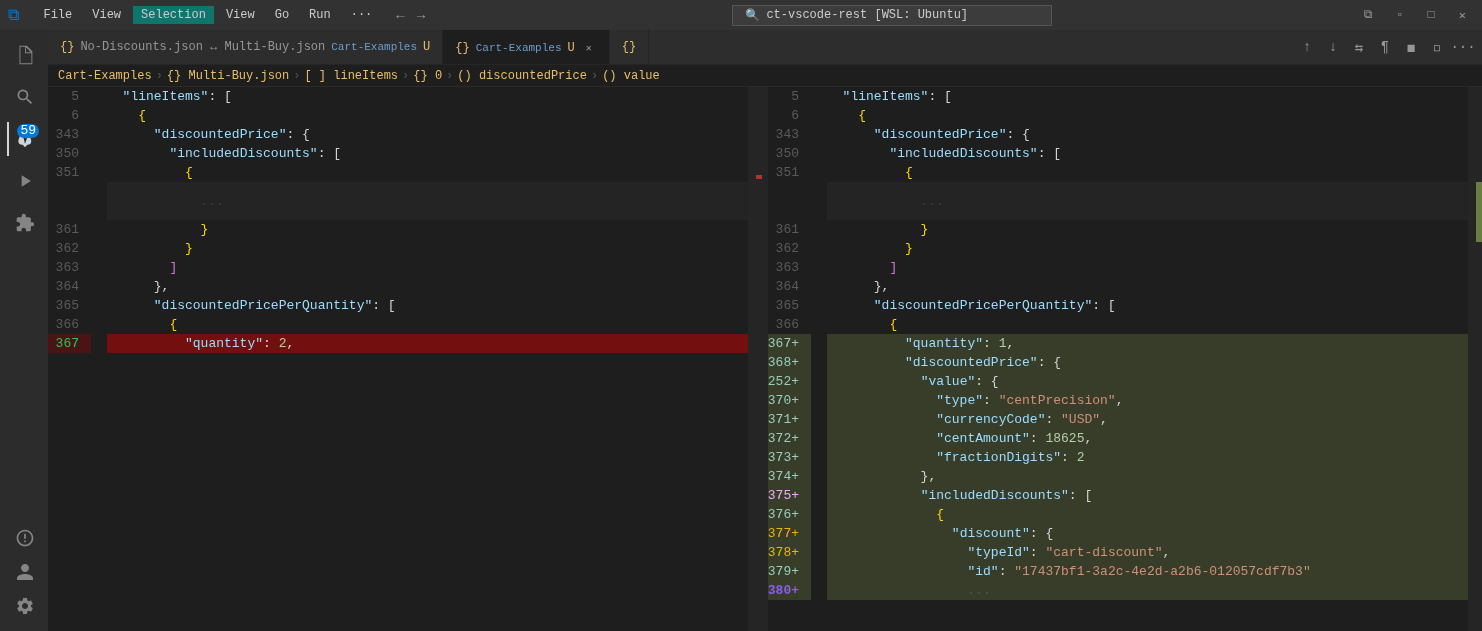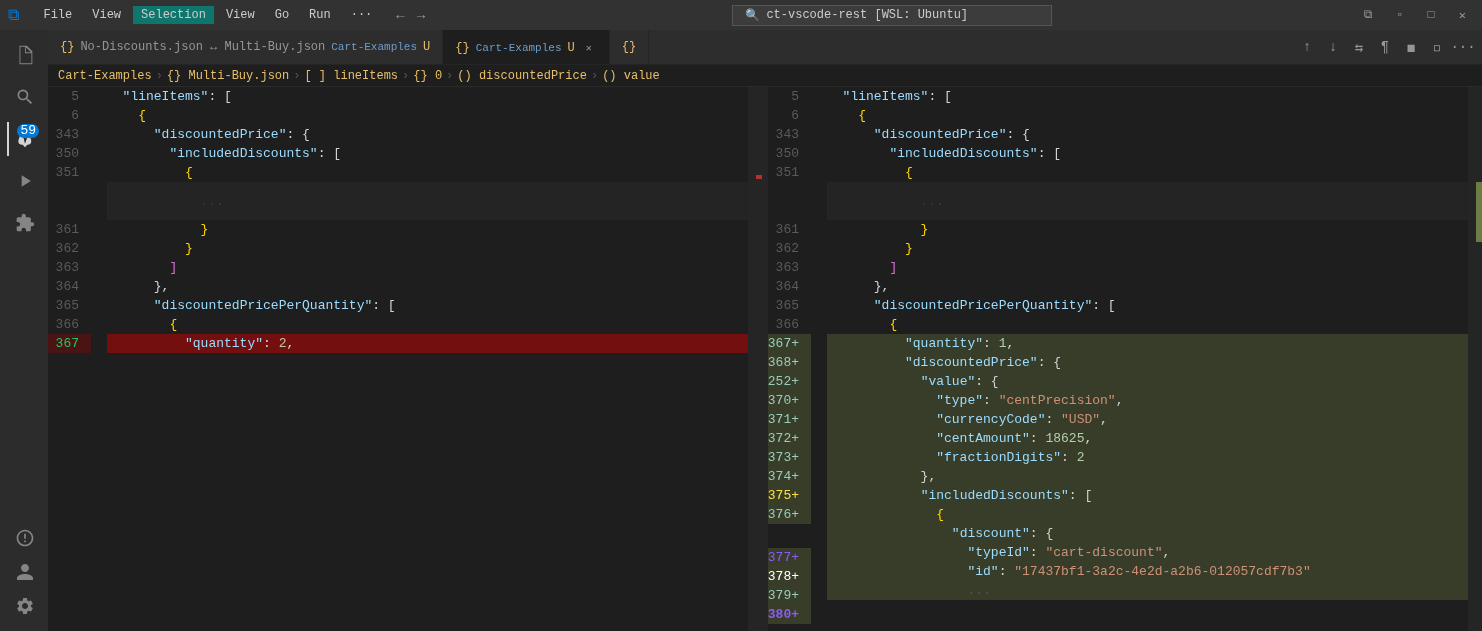--- a/index.html
+++ b/index.html
@@ -504,24 +504,24 @@
               <div class="line-num">365</div>
               <div class="line-num">366</div>
               <div class="line-num" style="background:rgba(155,185,85,0.2); color:#9cb;">367+</div>
               <div class="line-num" style="background:rgba(155,185,85,0.2); color:#9cb;">368+</div>
               <div class="line-num" style="background:rgba(155,185,85,0.2); color:#9cb;">252+</div>
               <div class="line-num" style="background:rgba(155,185,85,0.2); color:#9cb;padding-left:24px;">370+</div>
               <div class="line-num" style="background:rgba(155,185,85,0.2); color:#9cb;">371+</div>
               <div class="line-num" style="background:rgba(155,185,85,0.2); color:#9cb;">372+</div>
               <div class="line-num" style="background:rgba(155,185,85,0.2); color:#9cb;">373+</div>
               <div class="line-num" style="background:rgba(155,185,85,0.2); color:#9cb;">374+</div>
-              <div class="line-num" style="background:rgba(155,185,85,0.2); color:#fde047;">375+</div>
+              <div class="line-num" style="background:rgba(155,185,85,0.2); color:#f0abfc;">375+</div>
               <div class="line-num" style="background:rgba(155,185,85,0.2); color:#9cb;">376+</div>
-              <div class="line-num" style="background:rgba(155,185,85,0.2); color:#8b5cf6;margin-top:24px;">377+</div>
-              <div class="line-num" style="background:rgba(155,185,85,0.2); color:#ffffff;text-align:right;">378+</div>
+              <div class="line-num" style="background:rgba(155,185,85,0.2); color:#eab308;">377+</div>
+              <div class="line-num" style="background:rgba(155,185,85,0.2); color:#eab308;text-align:right;">378+</div>
               <div class="line-num" style="background:rgba(155,185,85,0.2); color:#9cb;text-align:right;">379+</div>
               <div class="line-num" style="background:rgba(155,185,85,0.2); color:#8b5cf6;font-weight:bold;">380+</div>
             </div>
             <div class="code-lines">
               <div class="line"><span>&nbsp;&nbsp;</span><span class="s-key">"lineItems"</span><span class="s-punct">: [</span></div>
               <div class="line"><span style="color:#ffd700">&nbsp;&nbsp;&nbsp;&nbsp;{</span></div>
               <div class="line"><span>&nbsp;&nbsp;&nbsp;&nbsp;&nbsp;&nbsp;</span><span class="s-key">"discountedPrice"</span><span class="s-punct">: {</span></div>
               <div class="line"><span>&nbsp;&nbsp;&nbsp;&nbsp;&nbsp;&nbsp;&nbsp;&nbsp;</span><span class="s-key">"includedDiscounts"</span><span class="s-punct">: [</span></div>
               <div class="line"><span style="color:#ffd700">&nbsp;&nbsp;&nbsp;&nbsp;&nbsp;&nbsp;&nbsp;&nbsp;&nbsp;&nbsp;{</span></div>
               <div class="line" style="height:38px; background:#2a2a2a; opacity:0.5;"><span style="color:#555;">&nbsp;&nbsp;&nbsp;&nbsp;&nbsp;&nbsp;&nbsp;&nbsp;&nbsp;&nbsp;&nbsp;&nbsp;...</span></div>

